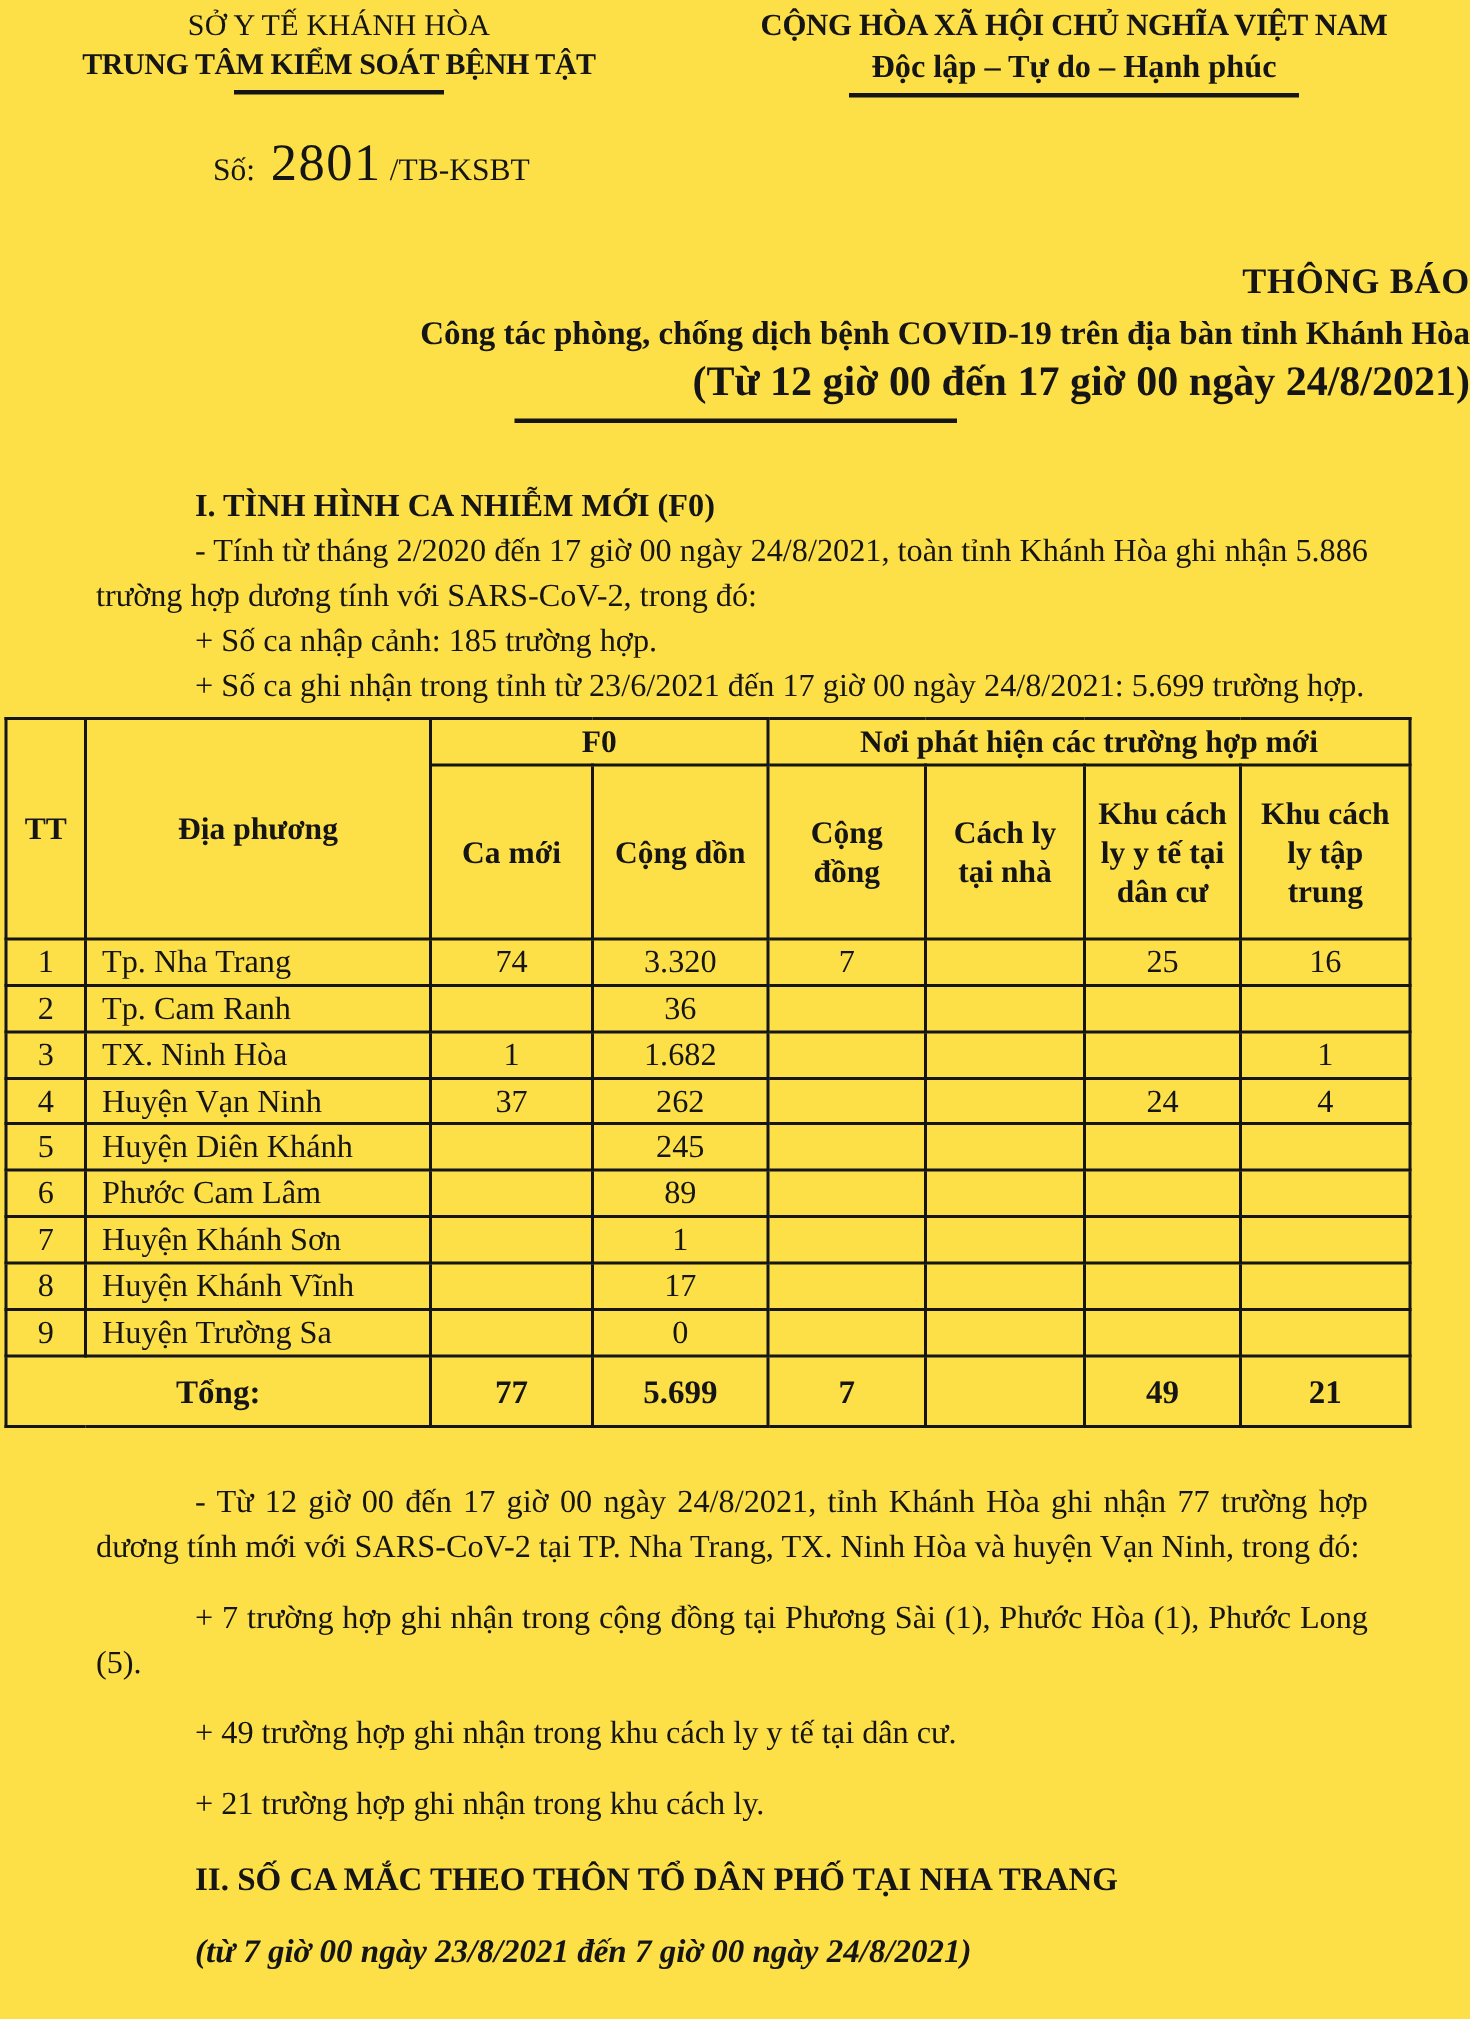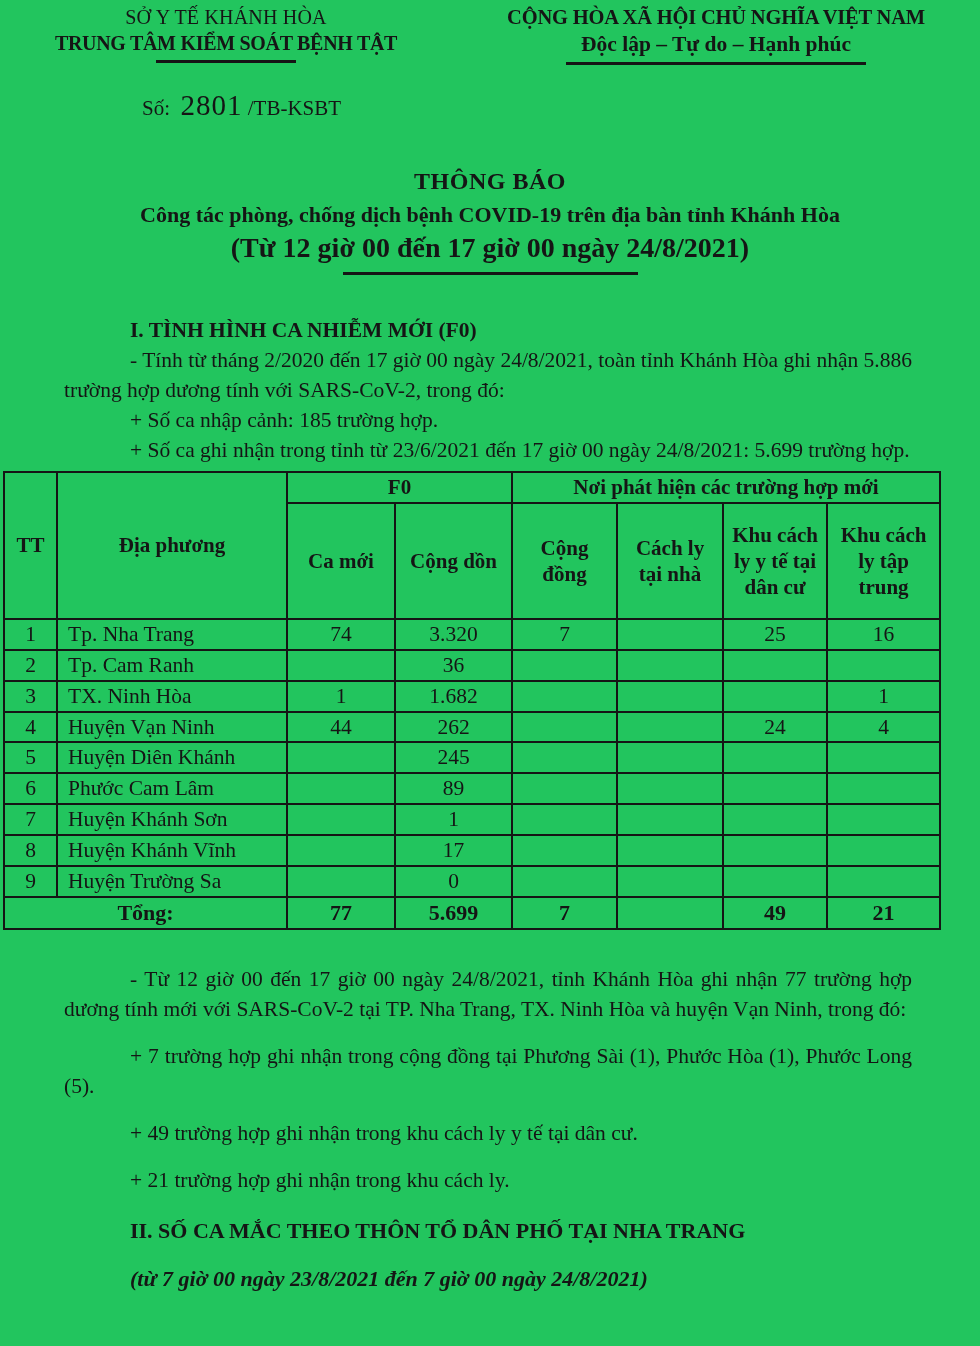--- a/index.html
+++ b/index.html
@@ -2,43 +2,43 @@
 <html><head>
 <meta charset="utf-8">
 <style>
   * { box-sizing: border-box; }
   html, body { margin: 0; padding: 0; background: #ffffff; }
   .page {
     position: relative;
     width: 980px;
     height: 1346px;
     margin: 0 auto;
-    background: #22c55e;
+    background: #fde047;
     color: #151515;
     font-family: "Liberation Serif", "DejaVu Serif", serif;
     overflow: hidden;
   }
   
   .header { display: flex; padding-top: 6px; }
   .header-left { width: 452px; text-align: center; }
   .header-right { width: 528px; text-align: center; }
   .org-line1 { font-size: 20px; letter-spacing: 0.2px; }
   .org-line2 { font-size: 20px; font-weight: bold; letter-spacing: -0.3px; margin-top: 3px; }
   .nation-line1 { font-size: 20.5px; font-weight: bold; letter-spacing: -0.2px; }
   .nation-line2 { font-size: 21.5px; font-weight: bold; margin-top: 3px; }
   .rule { height: 2.5px; background: #151515; margin: 5px auto 0; }
   .rule-left { width: 140px; }
   .rule-right { width: 300px; }
   
   .num-row { display: flex; align-items: baseline; margin-top: 24px; }
   .doc-number { margin-left: 142px; font-size: 21px; white-space: pre; }
-  .doc-number .big { font-size: 29px; letter-spacing: 1px; }
+  .doc-number .big { font-size: 35px; letter-spacing: 1px; }
   .dateline { margin-left: auto; margin-right: 74px; font-size: 21.5px; font-style: italic; white-space: pre; }
   
-  .title-block { text-align: center; margin-top: 46px; }
+  .title-block { text-align: right; margin-top: 46px; }
   .title-main { font-size: 24px; font-weight: bold; letter-spacing: 0.5px; }
   .title-sub { font-size: 22px; font-weight: bold; margin-top: 7px; }
   .title-sub2 { font-size: 28px; font-weight: bold; margin-top: 4px; }
   .title-rule { width: 295px; height: 3px; background: #151515; margin: 8px auto 0; }
   
   .body-text { padding: 0 68px 0 64px; font-size: 21.5px; line-height: 1.4; text-align: justify; }
   .sec1 { margin-top: 40px; }
   .sec-heading { font-weight: bold; text-indent: 66px; }
   .para { margin: 0; text-indent: 66px; }
   
@@ -55,21 +55,21 @@
     padding: 1px 4px;
     text-align: center;
     vertical-align: middle;
     overflow: hidden;
   }
   table.data thead th { font-weight: bold; }
   table.data .hdr-top { height: 31px; }
   table.data .hdr-sub th { height: 116px; }
   table.data tbody td { height: 29.5px; font-size: 21.5px; }
   table.data td.loc { text-align: left; padding-left: 10px; }
-  table.data .total-row td { font-weight: bold; height: 32px; font-size: 22px; }
+  table.data .total-row td { font-weight: bold; height: 47px; font-size: 22px; }
   
   .after { margin-top: 34px; }
   .after .para + .para { margin-top: 17px; }
   .sec2-heading { font-weight: bold; font-size: 22px; text-indent: 66px; margin-top: 21px; }
   .sec2-sub { font-weight: bold; font-style: italic; font-size: 22px; text-indent: 66px; margin-top: 17px; }
 </style>
 </head>
 <body>
 
 <div class="page">
@@ -159,21 +159,21 @@
           <td>1</td>
           <td>1.682</td>
           <td></td>
           <td></td>
           <td></td>
           <td>1</td>
         </tr>
         <tr>
           <td>4</td>
           <td class="loc">Huyện Vạn Ninh</td>
-          <td>44</td>
+          <td>37</td>
           <td>262</td>
           <td></td>
           <td></td>
           <td>24</td>
           <td>4</td>
         </tr>
         <tr>
           <td>5</td>
           <td class="loc">Huyện Diên Khánh</td>
           <td></td>

